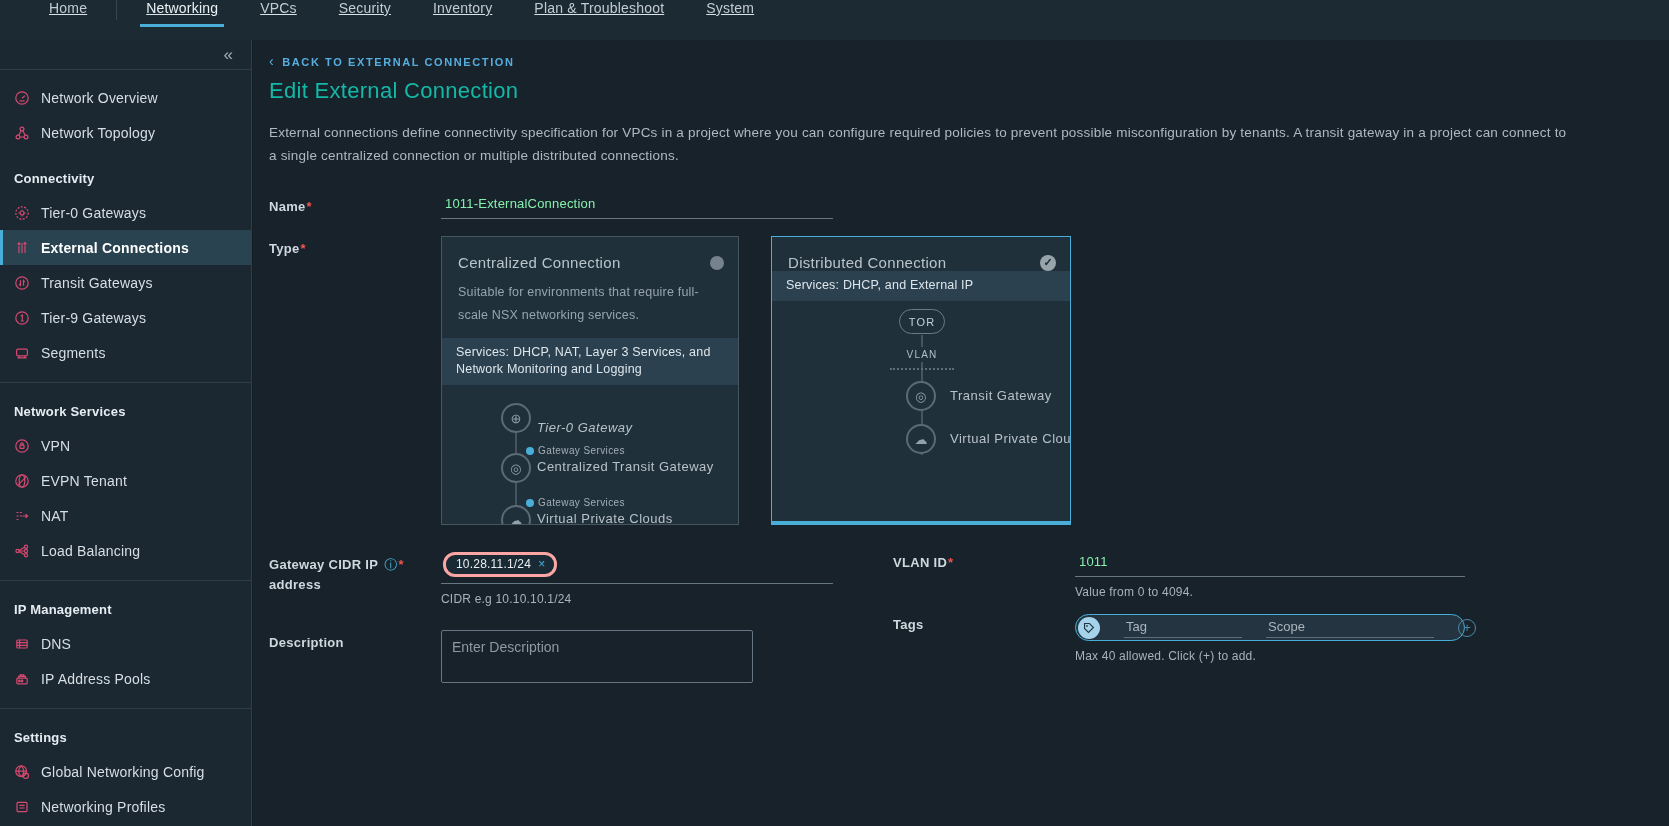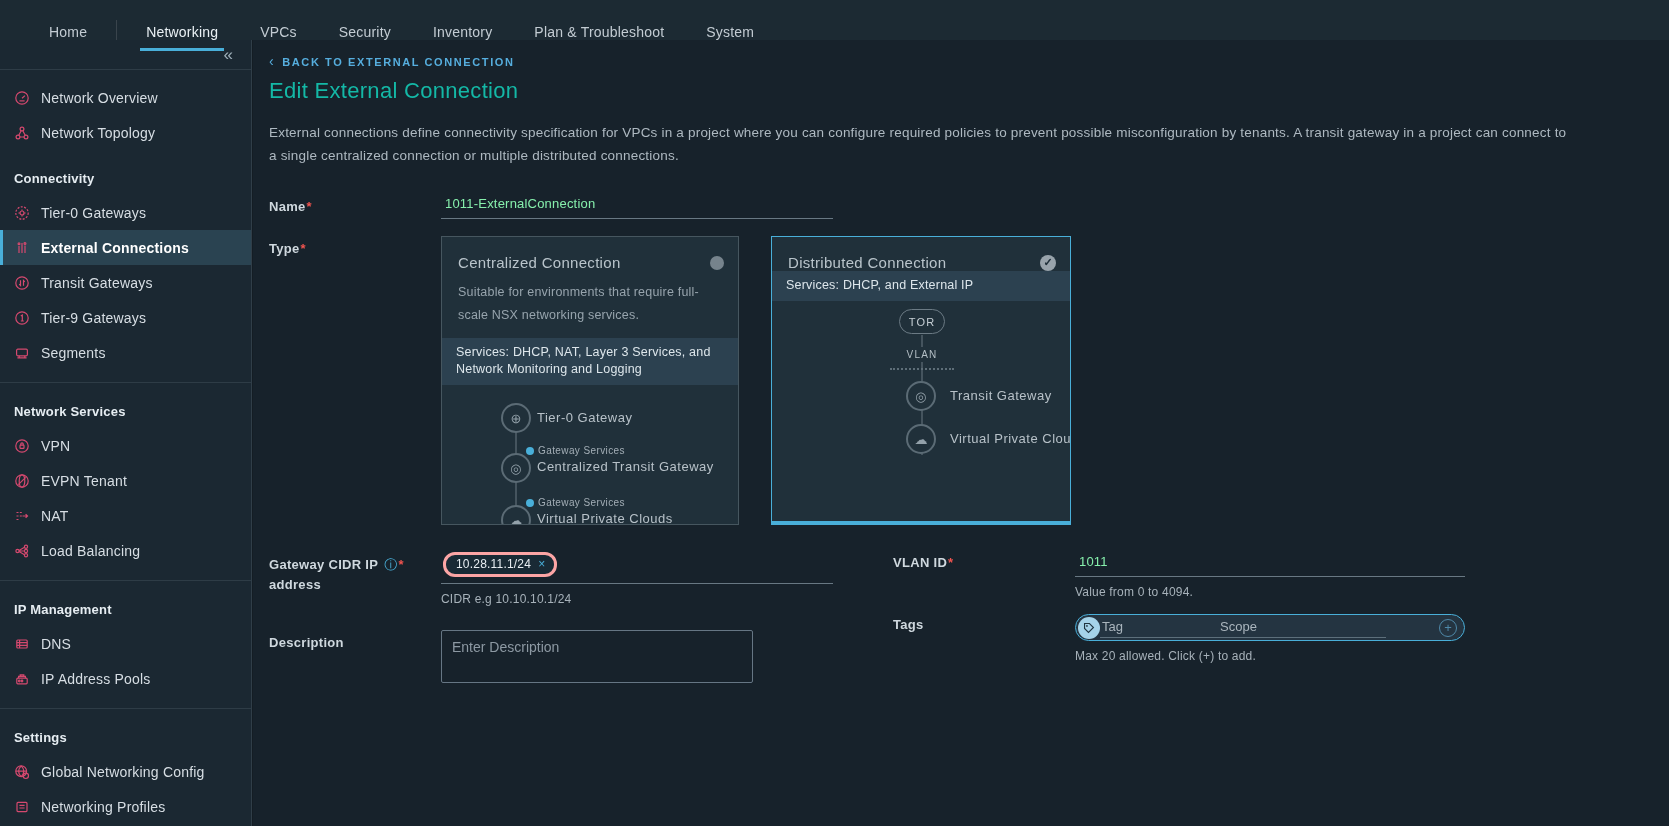--- a/index.html
+++ b/index.html
@@ -4,22 +4,22 @@
 <style>
   * { box-sizing: border-box; margin: 0; padding: 0; }
   html,body { background:#141d24; }
   body {
     width:1669px; height:826px; position:relative; overflow:hidden;
     font-family:"Liberation Sans", sans-serif;
     color:#dbe2e7;
   }
   
   .topnav {
-    height:40px; background:#1c2a33; display:flex; align-items:flex-end;
-    padding-left:28px; gap:0; position:relative; z-index:5;
+    height:40px; background:#1c2a33; display:flex; align-items:flex-start;
+    padding-left:28px; gap:0; position:relative; z-index:5;text-decoration:underline;
   }
   .nav-item {
     position:relative; font-size:14px; color:#c3ccd3; margin:0 21px;
     cursor:pointer; white-space:nowrap; letter-spacing:.2px;
   }
   .nav-item.active { color:#eaf1f5; }
   .nav-item.active::after {
     content:""; position:absolute; left:-6px; right:-6px; bottom:-11px;
     height:3px; background:#49afd9;
   }
@@ -151,21 +151,21 @@
   .desc-textarea {
     width:312px; height:53px; background:transparent; border:1px solid #667684;
     border-radius:2px; color:#e8eef2; font-size:14px; padding:8px 10px;
     font-family:"Liberation Sans",sans-serif; resize:none; outline:none;
   }
   .desc-textarea::placeholder { color:#8d99a3; }
   .vlan-row .line-input { width:390px; }
   .tags-row { margin-top:15px; }
   .tag-pill {
     width:390px; height:27px; border:1px solid #49afd9; border-radius:14px;
-    background:#243441; display:flex; align-items:center; padding:0 7px 0 2px; gap:0;
+    background:#243441; display:flex; align-items:center; padding:0 7px 0 2px; gap:24px;
   }
   .tag-circle {
     width:22px; height:22px; border-radius:50%; background:#a5d3e9;
     display:flex; align-items:center; justify-content:center; flex-shrink:0;
   }
   .tag-input, .scope-input {
     background:transparent; border:none; border-bottom:1px solid #5d6f7b;
     color:#dfe7ec; font-size:13px; padding:1px 2px 3px; outline:none;
     font-family:"Liberation Sans",sans-serif;
   }
@@ -385,21 +385,21 @@
             <span class="card-title">Centralized Connection</span>
             <span class="radio-dot"></span>
           </div>
           <div class="card-desc">Suitable for environments that require full-scale NSX networking services.</div>
           <div class="card-services">Services: DHCP, NAT, Layer 3 Services, and Network Monitoring and Logging</div>
           <div class="diagram diagram-central">
             <div class="vline"></div>
             <span class="diag-circle" style="left:59px;top:10px;">
                 <span>⊕</span>
               </span>
-            <span class="diag-label" style="left:95px;top:17px;">Tier-0 Gateway</span>
+            <span class="diag-label" style="left:95px;top:27px;font-style:italic;">Tier-0 Gateway</span>
             <span class="diag-caption" style="left:84px;top:52px;">
                 <span class="blue-dot"></span>
                 <span class="cap-text">Gateway Services</span>
               </span>
             <span class="diag-circle" style="left:59px;top:60px;">
                 <span>◎</span>
               </span>
             <span class="diag-label" style="left:95px;top:66px;">Centralized Transit Gateway</span>
             <span class="diag-caption" style="left:84px;top:104px;">
                 <span class="blue-dot"></span>
@@ -485,19 +485,19 @@
                     <path d="M7.6 1.8 12.2 6.4 6.4 12.2 1.8 7.6 1.8 1.8Z" fill="none" stroke="#1f3440" stroke-width="1.3"></path>
                     <circle cx="4.6" cy="4.6" r="1" fill="#1f3440"></circle>
                   </svg>
               </span>
               <input class="tag-input" placeholder="Tag" style="">
               <input class="scope-input" placeholder="Scope" style="">
               <span class="plus-btn">
                   <span>+</span>
                 </span>
             </div>
-            <div class="hint">Max 20 allowed. Click (+) to add.</div>
+            <div class="hint">Max 40 allowed. Click (+) to add.</div>
           </div>
         </div>
       </div>
     </div>
   </div>
 </main>
 
 </body></html>

